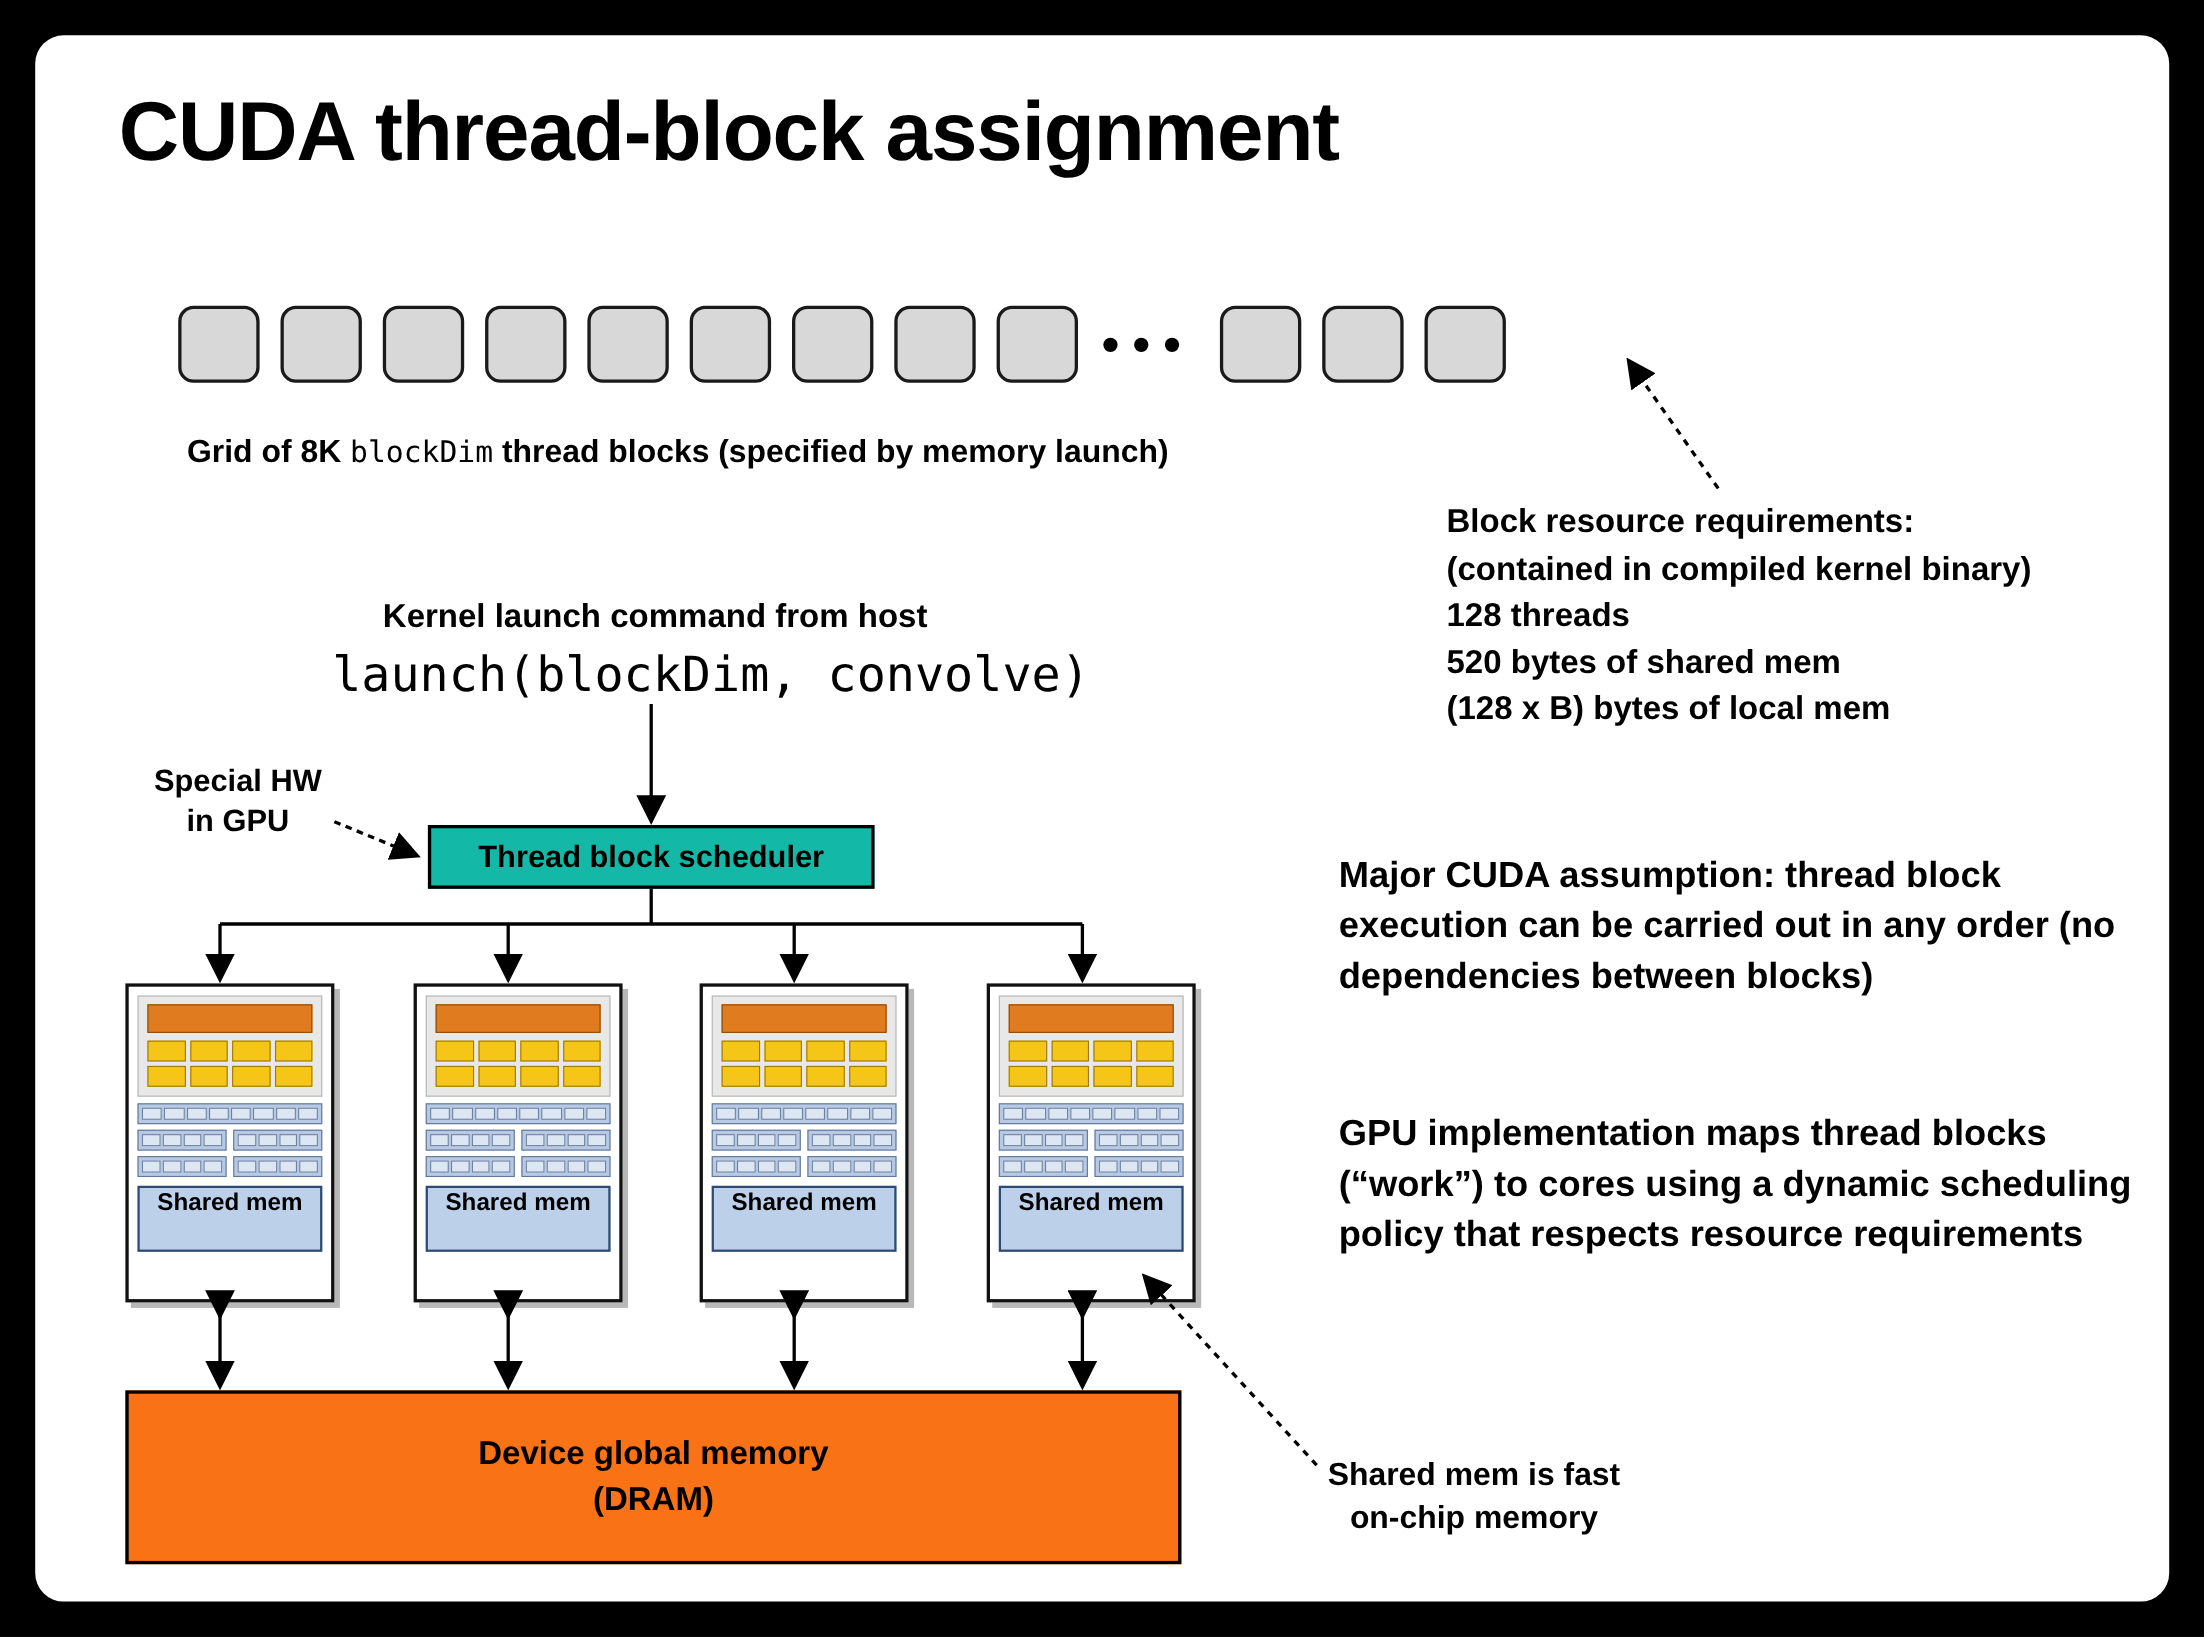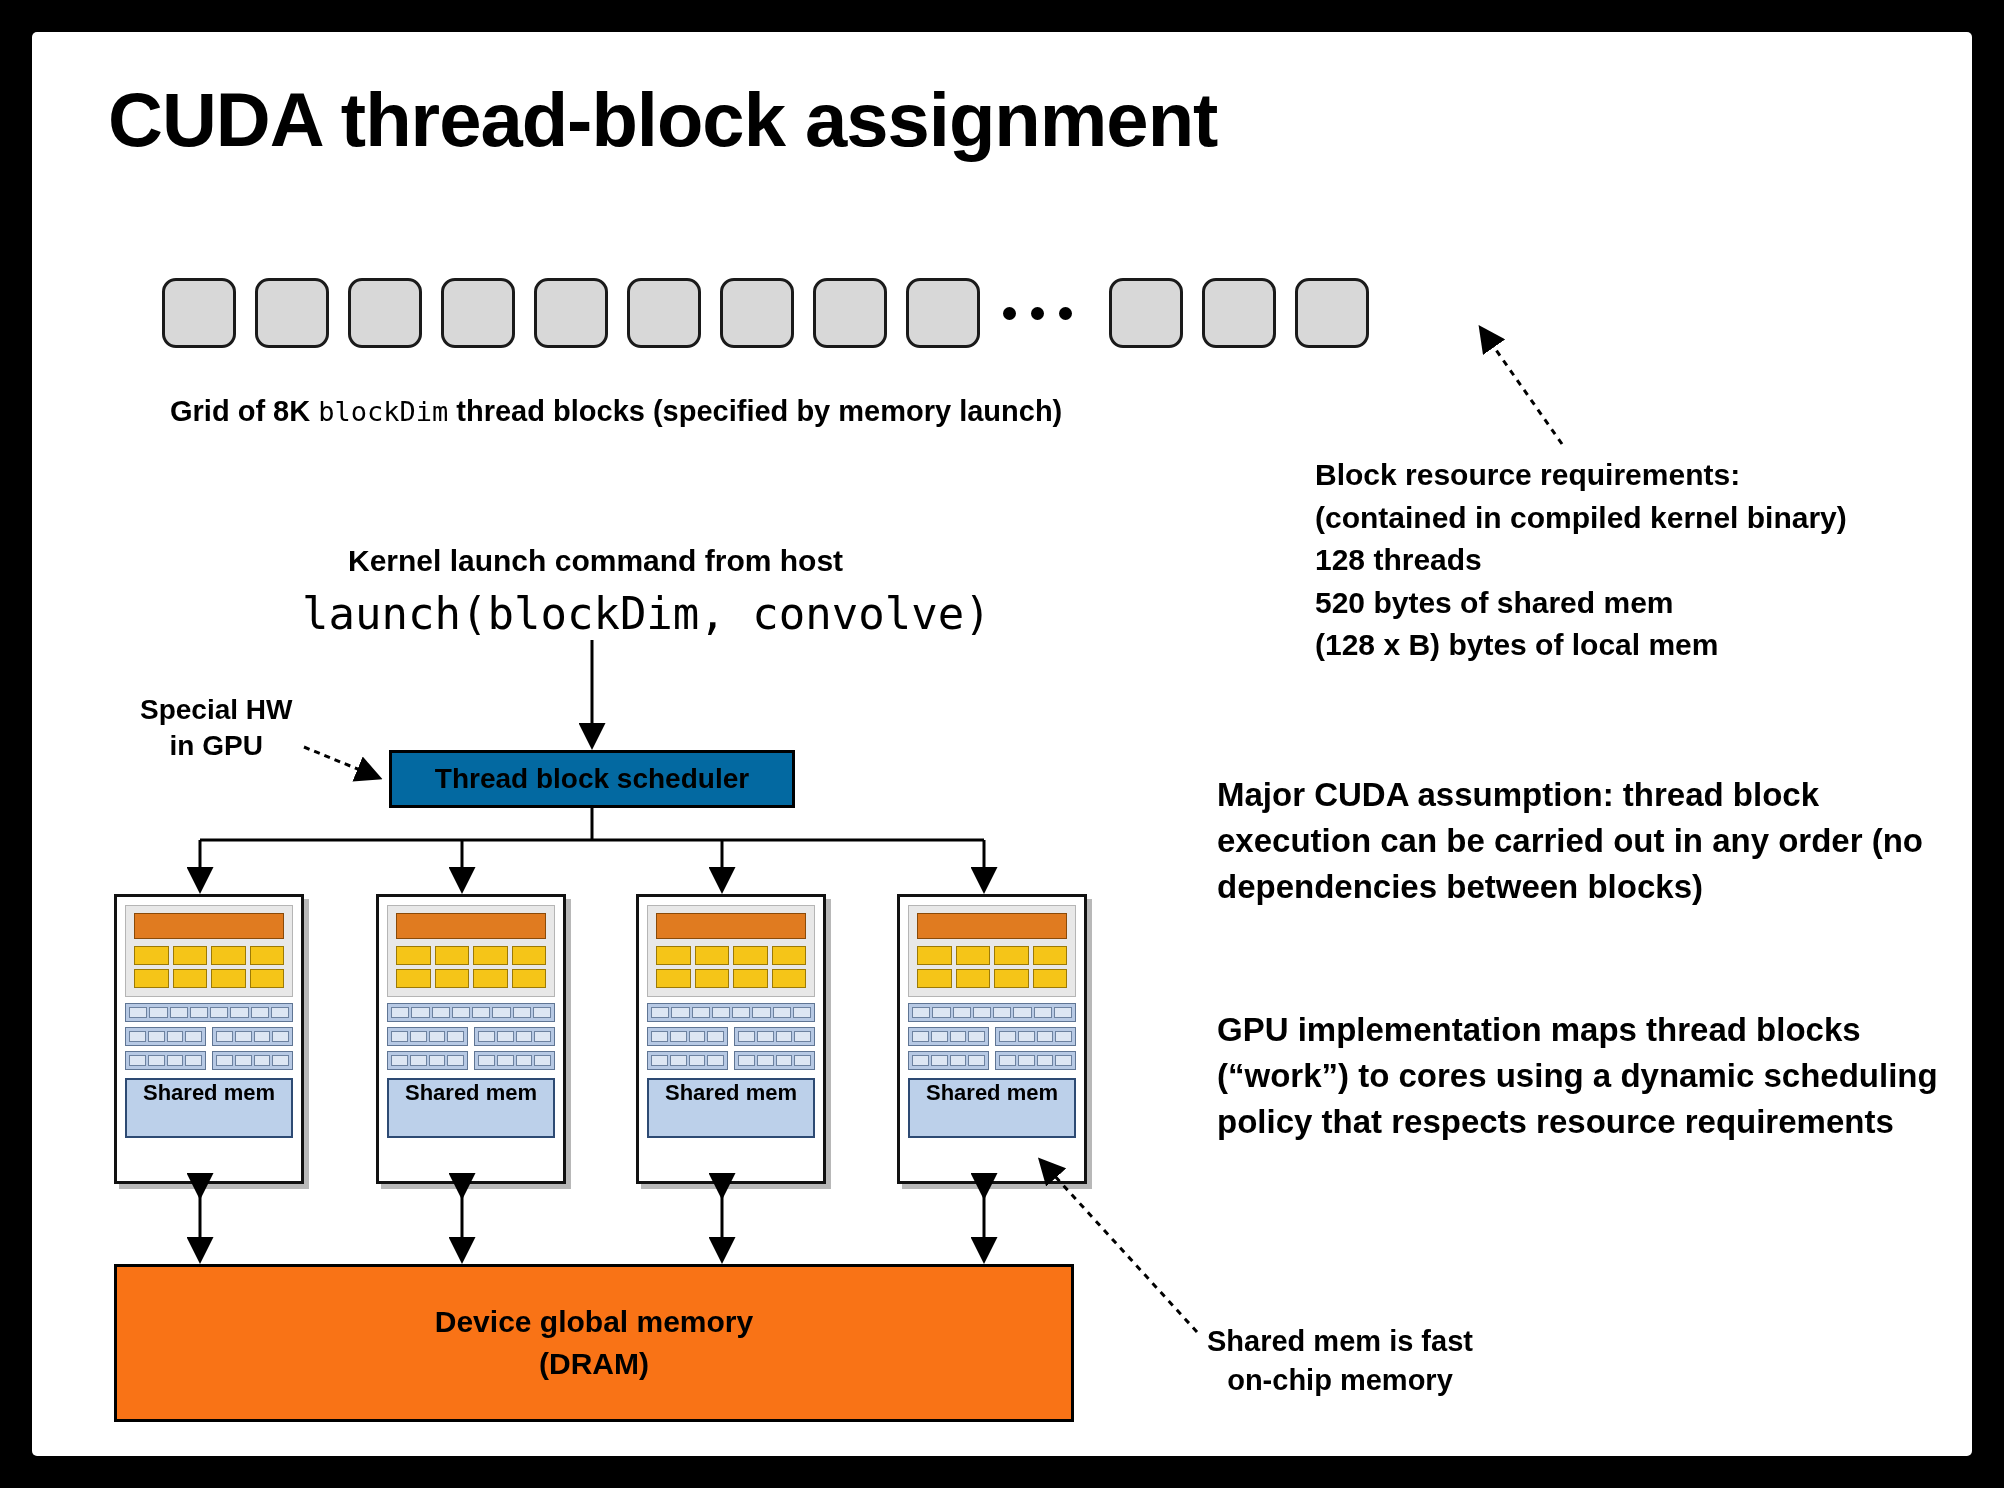--- a/index.html
+++ b/index.html
@@ -12,21 +12,21 @@
     height: 1488px;
     font-family: "Liberation Sans", sans-serif;
     overflow: hidden;
   }
   #slide {
     position: relative;
     width: 1940px;
     height: 1424px;
     margin: 32px;
     background: #ffffff;
-    border-radius: 5px;
+    border-radius: 26px;
     overflow: hidden;
   }
 
   
   #title {
     position: absolute;
     left: 76px;
     top: 44px;
     font-size: 76px;
     font-weight: bold;
@@ -157,21 +157,21 @@
   }
 
   
   #scheduler {
     position: absolute;
     left: 357px;
     top: 718px;
     width: 406px;
     height: 58px;
     border: 3px solid #000;
-    background: #0369a1;
+    background: #14b8a6;
     box-sizing: border-box;
     display: flex;
     align-items: center;
     justify-content: center;
     font-size: 28px;
     font-weight: bold;
     color: #000;
   }
 
   

